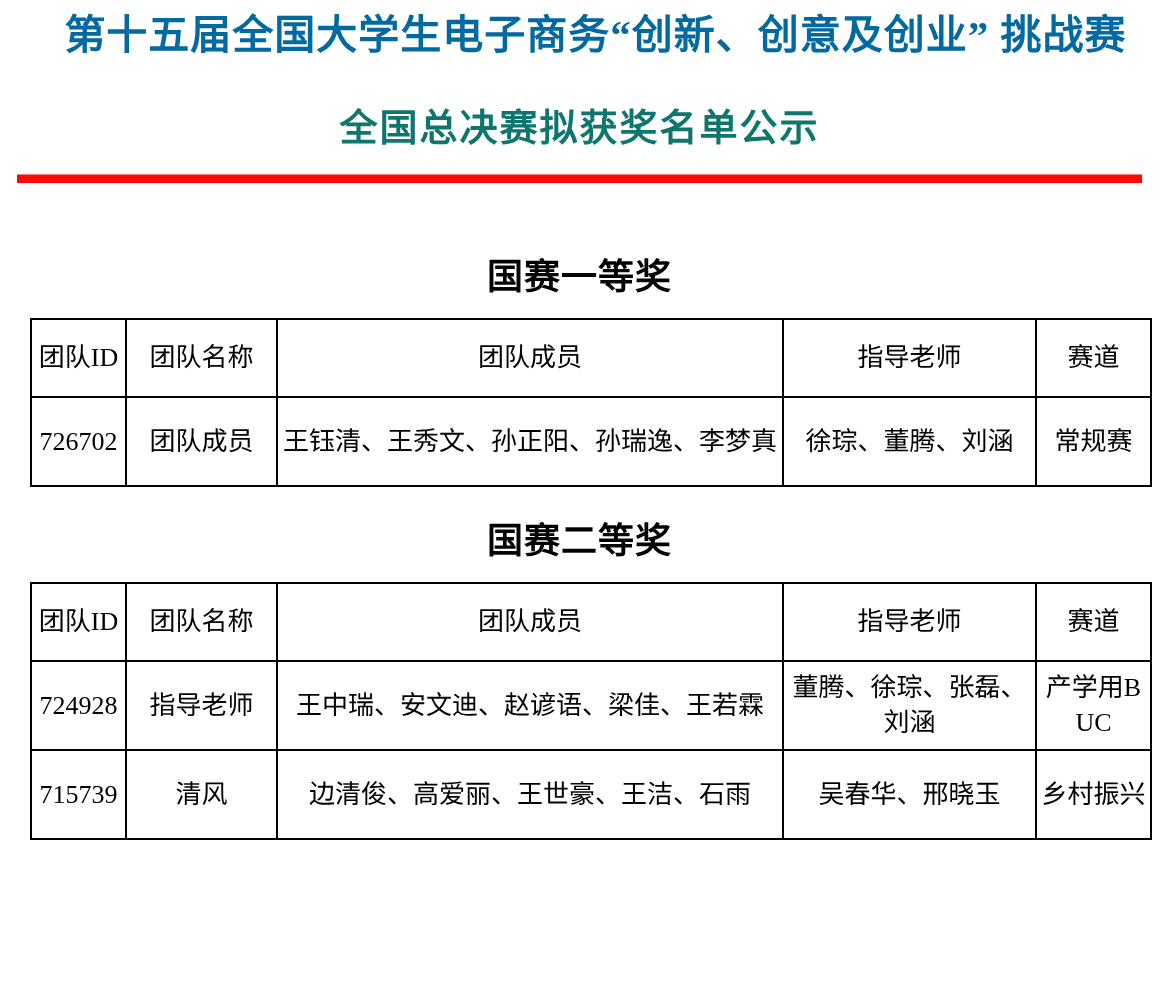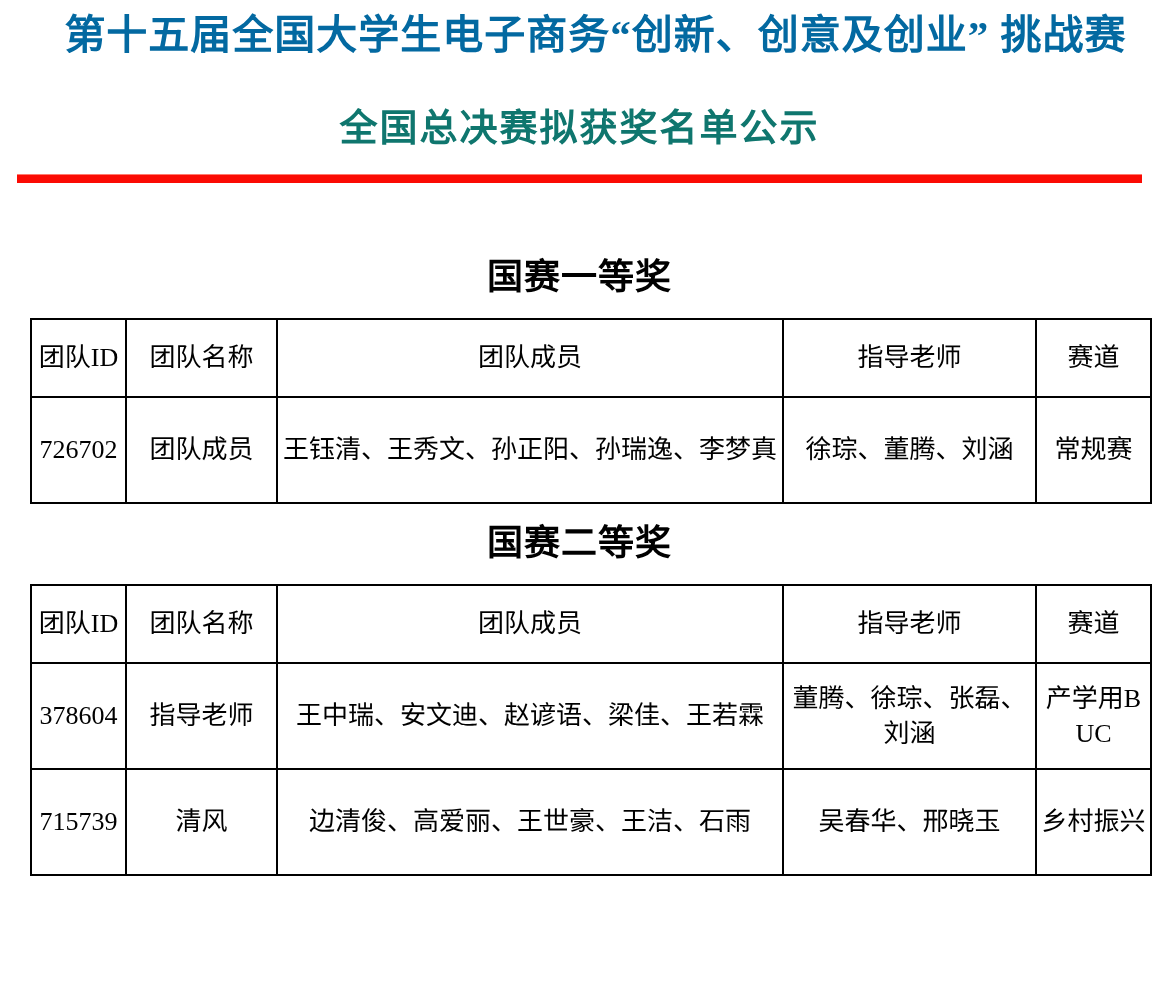--- a/index.html
+++ b/index.html
@@ -40,39 +40,39 @@
     border-top: 1px solid #ff7a6e;
   }
   .section-heading {
     text-align: center;
     font-size: 36px;
     font-weight: bold;
     margin: 0 0 19px 0;
     letter-spacing: 1px;
   }
   section:nth-of-type(1) .section-heading { margin-top: 64px; }
-  section:nth-of-type(2) .section-heading { margin-top: 9px; }
+  section:nth-of-type(2) .section-heading { margin-top: 24px; }
   table.awards {
     border-collapse: collapse;
     table-layout: fixed;
     width: 1120px;
     margin-left: 30px;
     font-size: 26px;
   }
   table.awards th, table.awards td {
     border: 2px solid #000;
     text-align: center;
     vertical-align: middle;
     font-weight: normal;
     padding: 2px;
     line-break: anywhere;
     line-height: 1.35;
   }
   table.awards thead tr { height: 78px; }
-  table.awards tbody tr { height: 106px; margin-left: 44px; }
+  table.awards tbody tr { height: 89px; margin-left: 44px; }
   col.col-id       { width: 95px; }
   col.col-name     { width: 151px; }
   col.col-members  { width: 506px; }
   col.col-teachers { width: 253px; }
   col.col-track    { width: 115px; }
 </style>
 </head>
 <body>
 
 <div class="page">
@@ -129,21 +129,21 @@
         <tr>
               <th>团队ID</th>
               <th>团队名称</th>
               <th>团队成员</th>
               <th>指导老师</th>
               <th>赛道</th>
             </tr>
       </thead>
       <tbody>
             <tr>
-              <td>378604</td>
+              <td>724928</td>
               <td>指导老师</td>
               <td>王中瑞、安文迪、赵谚语、梁佳、王若霖</td>
               <td>董腾、徐琮、张磊、刘涵</td>
               <td>产学用BUC</td>
             </tr>
             <tr>
               <td>715739</td>
               <td>清风</td>
               <td>边清俊、高爱丽、王世豪、王洁、石雨</td>
               <td>吴春华、邢晓玉</td>

